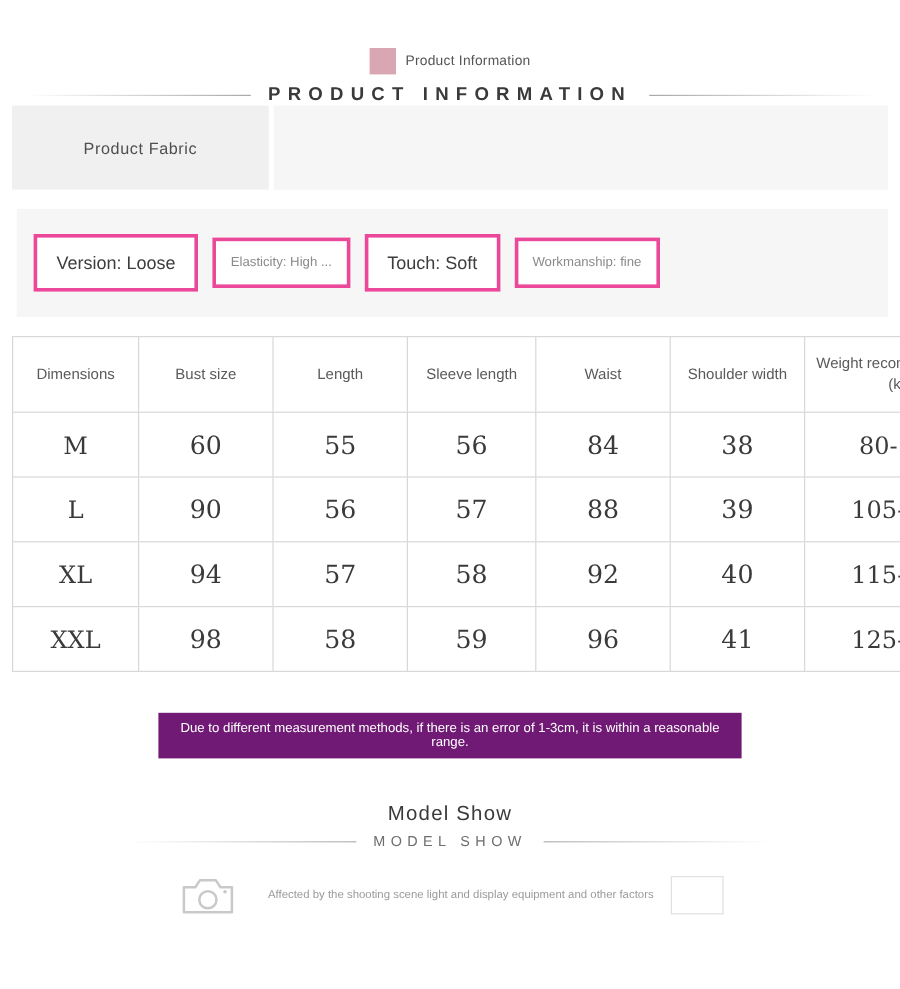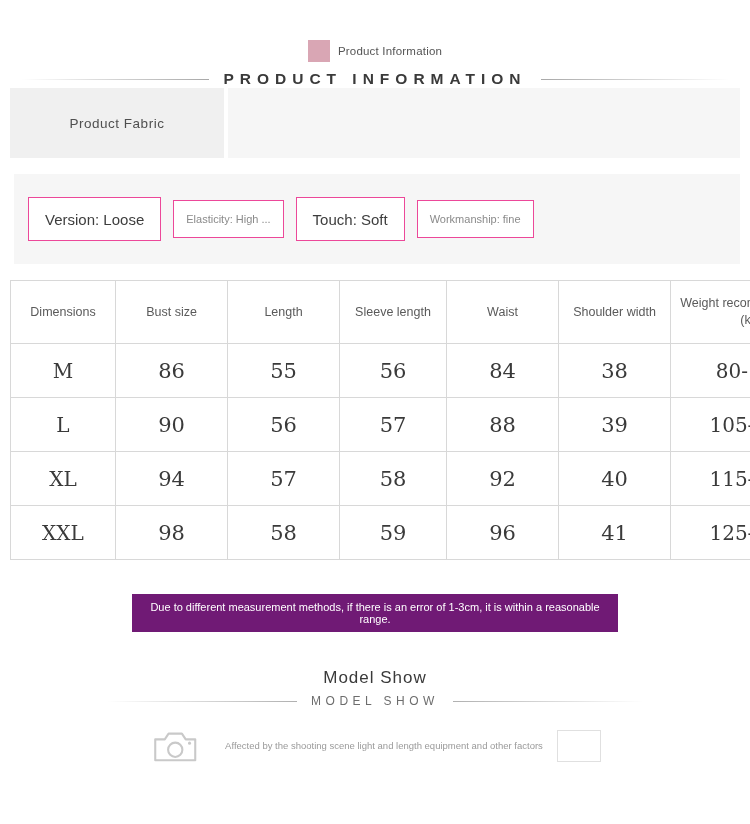--- a/index.html
+++ b/index.html
@@ -91,21 +91,21 @@
   .panel-fabric .panel-body {
     height: 70px;
   }
   .panel-index .panel-label,
   .panel-index .panel-body {
     height: 90px;
   }
 
   .chip {
     background: #ffffff;
-    border: 1px solid #ec4899;
+    border: 3px solid #ec4899;
     display: flex;
     align-items: center;
     justify-content: center;
     text-align: center;
     white-space: nowrap;
     overflow: hidden;
     text-overflow: ellipsis;
   }
   .chip.big {
     height: 42px;
@@ -275,21 +275,21 @@
       <th class="col-len">Length</th>
       <th class="col-slv">Sleeve length</th>
       <th class="col-waist">Waist</th>
       <th class="col-shldr">Shoulder width</th>
       <th class="col-wt">Weight recommendations (kg)</th>
     </tr>
   </thead>
   <tbody>
     <tr>
       <td class="sizecell">M</td>
-      <td>86</td>
+      <td>60</td>
       <td>55</td>
       <td>56</td>
       <td>84</td>
       <td>38</td>
       <td class="wtcell">80-105</td>
     </tr>
     <tr>
       <td class="sizecell">L</td>
       <td>90</td>
       <td>56</td>
@@ -329,17 +329,17 @@
     <span class="model-rule right"></span>
   </div>
 
   <div class="model-note">
     <svg class="camera-icon" viewBox="0 0 64 42" fill="none" stroke="currentColor" stroke-width="2.2" stroke-linecap="round" stroke-linejoin="round">
       <path d="M6 14 L6 36 L48 36 L48 14 L38 14 L34 8 L20 8 L16 14 Z"></path>
       <circle cx="27" cy="25" r="7.5"></circle>
       <circle cx="42" cy="18" r="1.6" fill="currentColor" stroke="none"></circle>
     </svg>
     <div class="note-lines">
-      <div>Affected by the shooting scene light and length equipment and other factors</div>
+      <div>Affected by the shooting scene light and display equipment and other factors</div>
     </div>
     <span class="note-box"></span>
   </div>
 </div>
 
 </body></html>

